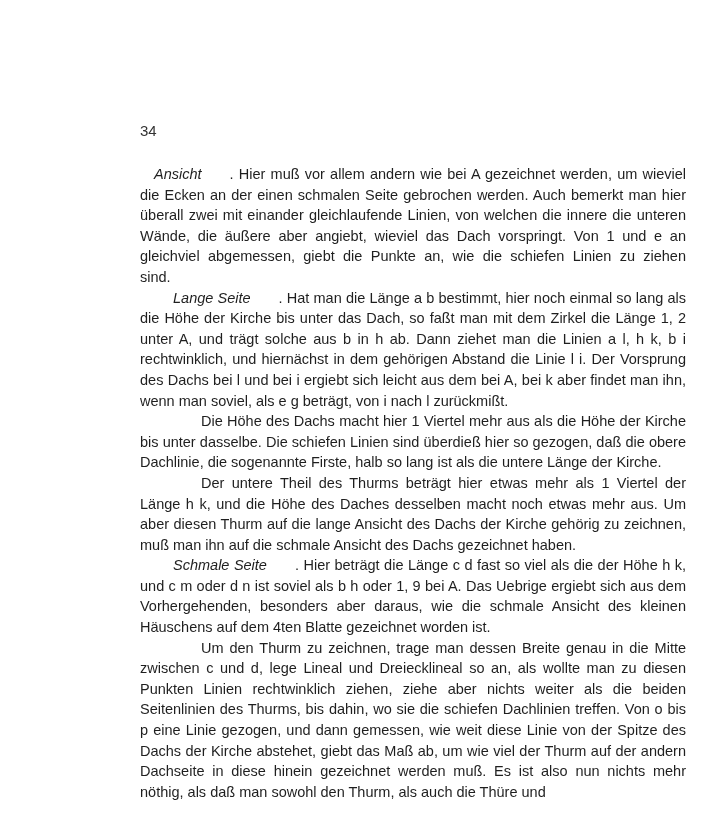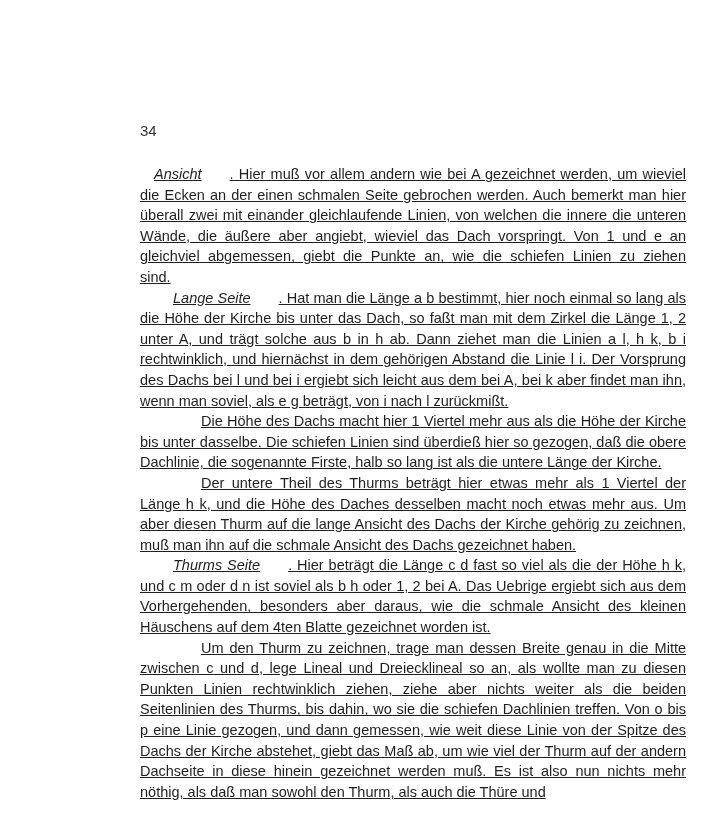--- a/index.html
+++ b/index.html
@@ -30,30 +30,30 @@
     color: #111111;
     letter-spacing: 0.2px;
   }
   .body-text {
     margin-top: 24px;
     font-size: 14.5px;
     line-height: 20.6px;
     text-align: justify;
     color: #1f1f1f;
   }
-  .para { margin: 0; text-decoration: underline; }
+  .para { margin: 0; }
   .para.indent { text-indent: 19px; }
   .lead { font-style: italic; }
 </style>
 </head>
 <body>
 
 <div class="sheet">
   <div class="page-number">34</div>
   <div class="body-text">
     <p class="para"><span class="lead">Ansicht</span><span>. Hier muß vor allem andern wie bei A gezeichnet werden, um wieviel die Ecken an der einen schmalen Seite gebrochen werden. Auch bemerkt man hier überall zwei mit einander gleichlaufende Linien, von welchen die innere die unteren Wände, die äußere aber angiebt, wieviel das Dach vorspringt. Von 1 und e an gleichviel abgemessen, giebt die Punkte an, wie die schiefen Linien zu ziehen sind.</span></p>
     <p class="para indent"><span class="lead">Lange Seite</span><span>. Hat man die Länge a b bestimmt, hier noch einmal so lang als die Höhe der Kirche bis unter das Dach, so faßt man mit dem Zirkel die Länge 1, 2 unter A, und trägt solche aus b in h ab. Dann ziehet man die Linien a l, h k, b i rechtwinklich, und hiernächst in dem gehörigen Abstand die Linie l i. Der Vorsprung des Dachs bei l und bei i ergiebt sich leicht aus dem bei A, bei k aber findet man ihn, wenn man soviel, als e g beträgt, von i nach l zurückmißt.</span></p>
     <p class="para indent"><span class="lead"></span><span>Die Höhe des Dachs macht hier 1 Viertel mehr aus als die Höhe der Kirche bis unter dasselbe. Die schiefen Linien sind überdieß hier so gezogen, daß die obere Dachlinie, die sogenannte Firste, halb so lang ist als die untere Länge der Kirche.</span></p>
     <p class="para indent"><span class="lead"></span><span>Der untere Theil des Thurms beträgt hier etwas mehr als 1 Viertel der Länge h k, und die Höhe des Daches desselben macht noch etwas mehr aus. Um aber diesen Thurm auf die lange Ansicht des Dachs der Kirche gehörig zu zeichnen, muß man ihn auf die schmale Ansicht des Dachs gezeichnet haben.</span></p>
-    <p class="para indent"><span class="lead">Thurms Seite</span><span>. Hier beträgt die Länge c d fast so viel als die der Höhe h k, und c m oder d n ist soviel als b h oder 1, 2 bei A. Das Uebrige ergiebt sich aus dem Vorhergehenden, besonders aber daraus, wie die schmale Ansicht des kleinen Häuschens auf dem 4ten Blatte gezeichnet worden ist.</span></p>
+    <p class="para indent"><span class="lead">Schmale Seite</span><span>. Hier beträgt die Länge c d fast so viel als die der Höhe h k, und c m oder d n ist soviel als b h oder 1, 9 bei A. Das Uebrige ergiebt sich aus dem Vorhergehenden, besonders aber daraus, wie die schmale Ansicht des kleinen Häuschens auf dem 4ten Blatte gezeichnet worden ist.</span></p>
     <p class="para indent"><span class="lead"></span><span>Um den Thurm zu zeichnen, trage man dessen Breite genau in die Mitte zwischen c und d, lege Lineal und Dreiecklineal so an, als wollte man zu diesen Punkten Linien rechtwinklich ziehen, ziehe aber nichts weiter als die beiden Seitenlinien des Thurms, bis dahin, wo sie die schiefen Dachlinien treffen. Von o bis p eine Linie gezogen, und dann gemessen, wie weit diese Linie von der Spitze des Dachs der Kirche abstehet, giebt das Maß ab, um wie viel der Thurm auf der andern Dachseite in diese hinein gezeichnet werden muß. Es ist also nun nichts mehr nöthig, als daß man sowohl den Thurm, als auch die Thüre und</span></p>
   </div>
 </div>
 
 </body></html>

